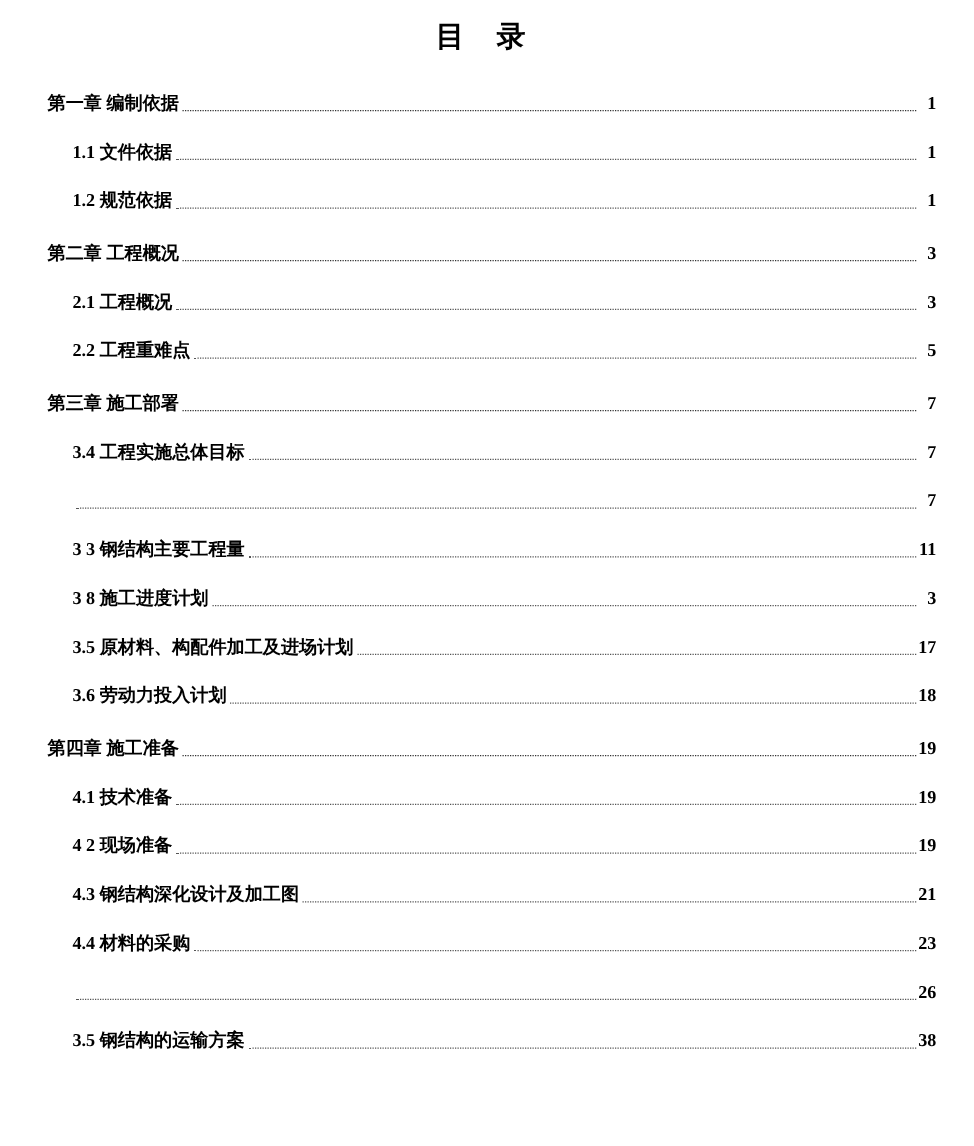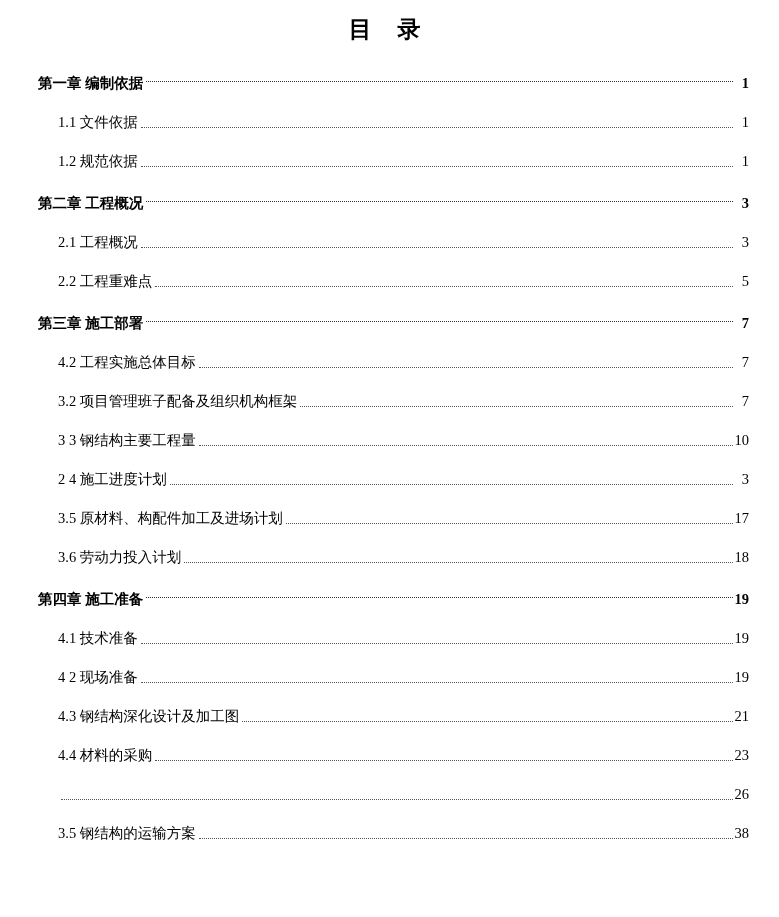--- a/index.html
+++ b/index.html
@@ -58,29 +58,28 @@
   }
 
   
   .level-1 {
     font-size: 14.5px;
     font-weight: bold;
     padding-left: 8px;
     margin-top: 22px;
     margin-bottom: 6px;
     line-height: 20px;
-    align-items: center;
   }
   .level-1 .leader {
     border-bottom: 1px dotted #333;
   }
   
   .level-2 {
     font-size: 14.5px;
-    font-weight: normal;
+    font-weight: bold;
     padding-left: 28px;
     margin-top: 19px;
     margin-bottom: 0px;
     line-height: 20px;
   }
 </style>
 </head>
 <body>
 
 <div class="page">
@@ -115,36 +114,35 @@
         <span class="label">2.2 工程重难点</span>
         <span class="leader"></span>
         <span class="page-num">5</span>
       </div>
       <div class="toc-entry level-1">
         <span class="label">第三章  施工部署</span>
         <span class="leader"></span>
         <span class="page-num">7</span>
       </div>
       <div class="toc-entry level-2">
-        <span class="label">4.2 工程实施总体目标</span>
+        <span class="label">3.4 工程实施总体目标</span>
         <span class="leader"></span>
         <span class="page-num">7</span>
       </div>
       <div class="toc-entry level-2">
-        <span class="label">3.2  项目管理班子配备及组织机构框架</span>
         <span class="leader"></span>
         <span class="page-num">7</span>
       </div>
       <div class="toc-entry level-2">
         <span class="label">3 3 钢结构主要工程量</span>
         <span class="leader"></span>
-        <span class="page-num">10</span>
+        <span class="page-num">11</span>
       </div>
       <div class="toc-entry level-2">
-        <span class="label">2 4 施工进度计划</span>
+        <span class="label">3 8 施工进度计划</span>
         <span class="leader"></span>
         <span class="page-num">3</span>
       </div>
       <div class="toc-entry level-2">
         <span class="label">3.5 原材料、构配件加工及进场计划</span>
         <span class="leader"></span>
         <span class="page-num">17</span>
       </div>
       <div class="toc-entry level-2">
         <span class="label">3.6 劳动力投入计划</span>

